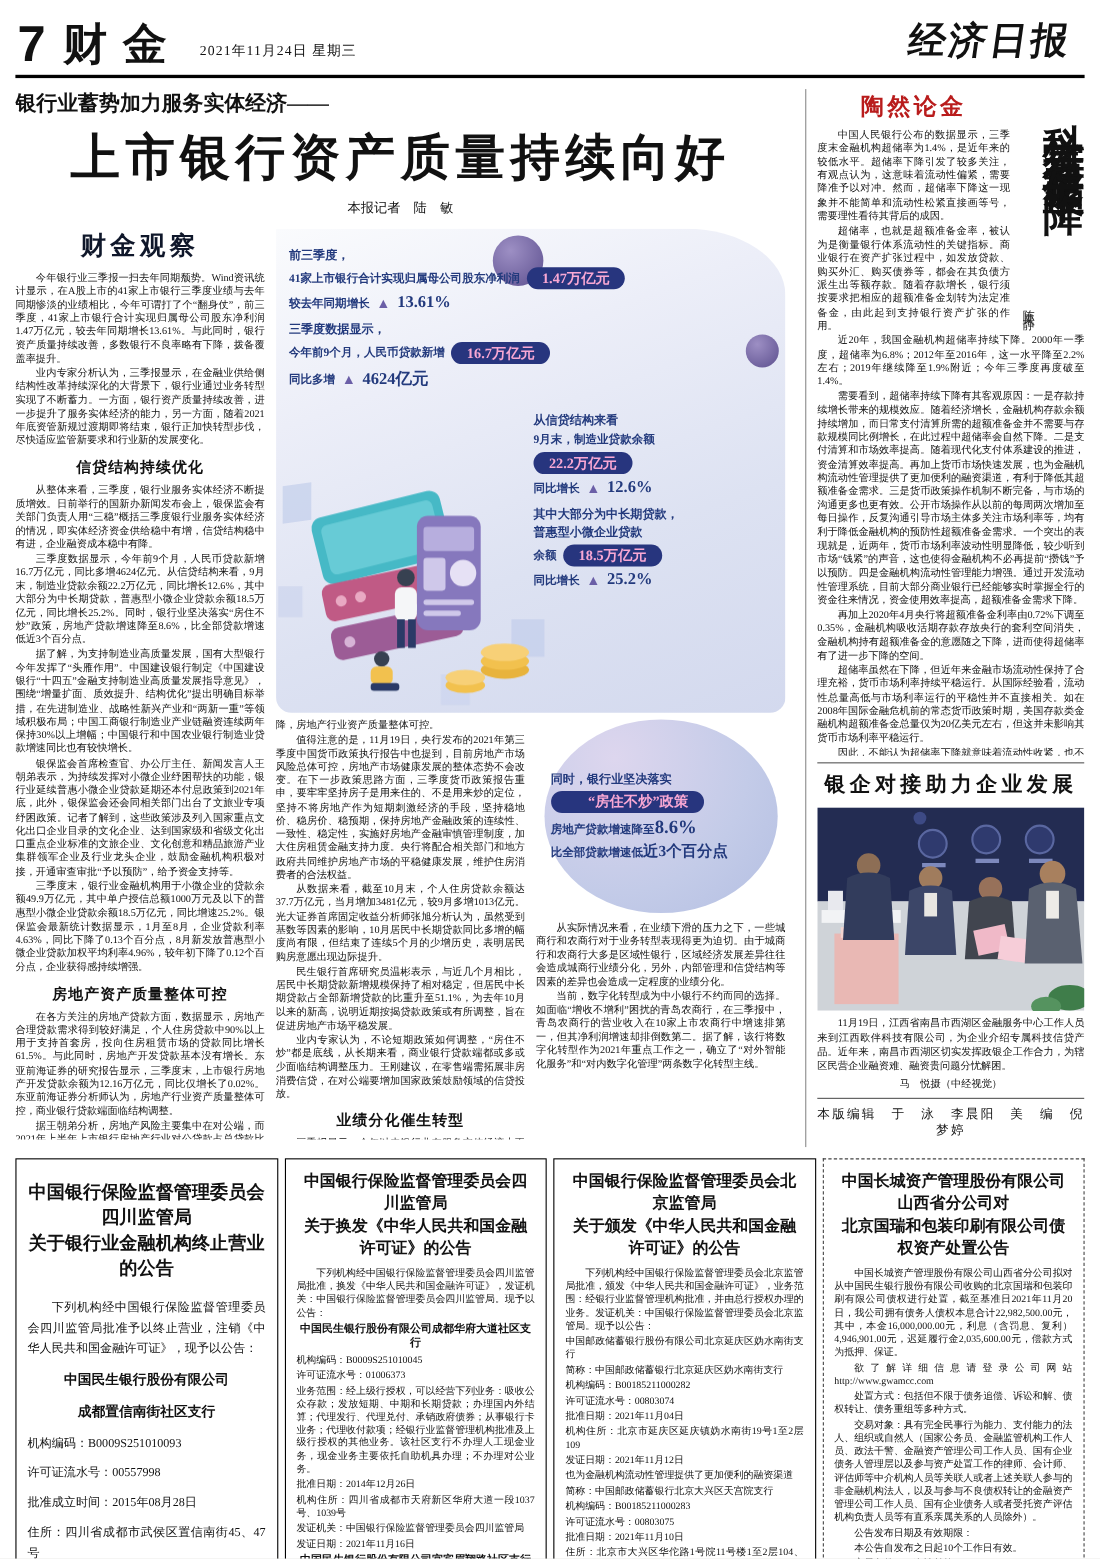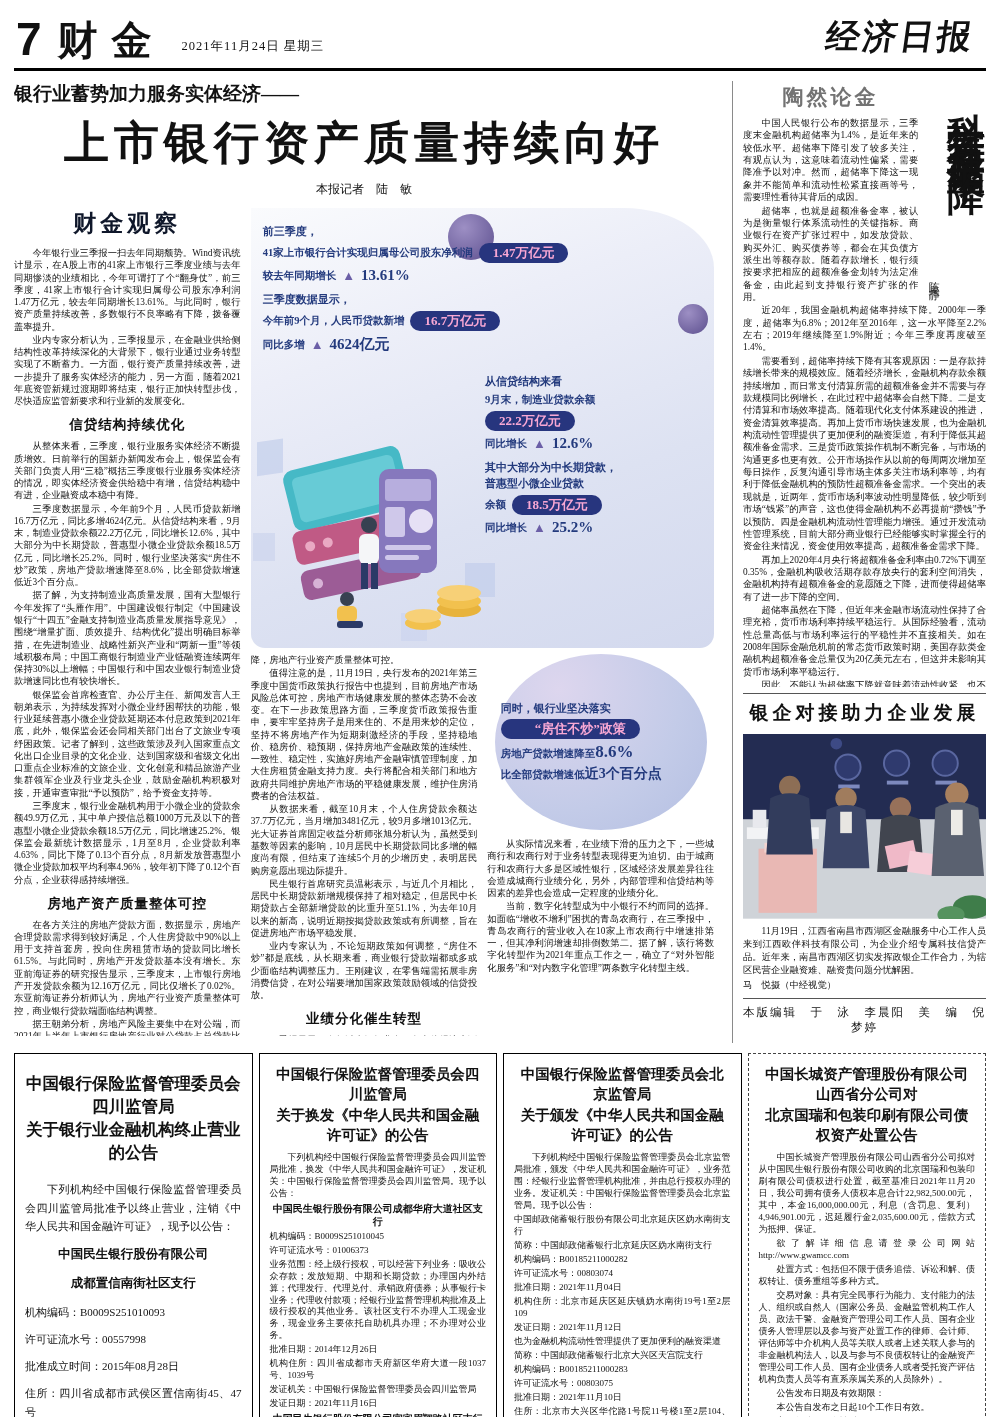--- a/index.html
+++ b/index.html
@@ -43,30 +43,30 @@
   .bubble{width:212px;height:176px;border-radius:50%;margin:0 auto 8px;color:#233a7d;text-align:center;
      background:radial-gradient(circle at 30% 20%,#ddd6ee 0%,#c3cbe8 60%,#b4bfe2 100%);
      display:flex;flex-direction:column;align-items:flex-start;justify-content:center;gap:3px;padding:6px;box-sizing:border-box;}
   .bubble .b-l1{font-size:11px;font-weight:bold;}
   .bubble .pill{font-size:13px;padding-left:34px;}
   .bubble .b-sm{font-size:10.5px;font-weight:bold;}
   .bubble .b-big{font-size:17px;font-weight:900;}
   .bubble .b-big2{font-size:14px;font-weight:900;}
   
   .taoran{overflow:hidden;height:606px;}
-  .taoran-title{color:#737373;font-size:21px;font-weight:900;text-align:center;letter-spacing:3px;margin:2px 0 6px;}
+  .taoran-title{color:#b91c1c;font-size:21px;font-weight:900;text-align:center;letter-spacing:3px;margin:2px 0 6px;}
   .vert-head{float:right;margin:2px 0 8px 8px;display:flex;}
   .author-vert{writing-mode:vertical-rl;font-size:11px;letter-spacing:4px;margin-top:190px;margin-right:3px;color:#222;}
   .headline-vert{writing-mode:vertical-rl;font-size:38px;font-weight:900;letter-spacing:8px;line-height:1.1;}
   .taoran p{font-size:9.3px;line-height:1.33;text-align:justify;text-indent:2em;margin:0 0 1px;}
   .divider{border:none;border-top:1px solid #555;margin:6px 0;}
   .photo-sec-title{font-size:19px;font-weight:900;text-align:center;letter-spacing:4px;margin:4px 0 8px;}
   .photo-frame{width:100%;display:block;}
   .caption{font-size:9.3px;line-height:1.4;text-align:justify;text-indent:2em;margin:6px 0 2px;}
-  .credit{font-size:9.3px;text-align:left;margin:0 0 6px;}
+  .credit{font-size:9.3px;text-align:center;margin:0 0 6px;}
   .editors{border-top:1px solid #555;margin-top:6px;padding-top:6px;font-size:11.5px;text-align:center;letter-spacing:2px;}
   
   .bottom-row{display:grid;grid-template-columns:repeat(4,1fr);gap:6px;margin-top:10px;height:388px;}
   .notice{border:1px solid #000;padding:8px 10px;box-sizing:border-box;overflow:hidden;}
   .notice.dashed{border:1px dashed #444;}
   .n-title{font-weight:900;text-align:center;font-size:14.5px;line-height:1.4;margin:2px 0 7px;}
   .notice .n-line{font-size:9px;line-height:1.33;text-align:justify;margin:0 0 2px;}
   .n-line.intro{text-indent:2em;}
   .n-line.center{text-align:center;font-weight:bold;font-size:10px;}
   .notice.sparse .n-title{font-size:16.5px;margin:10px 0 16px;}

